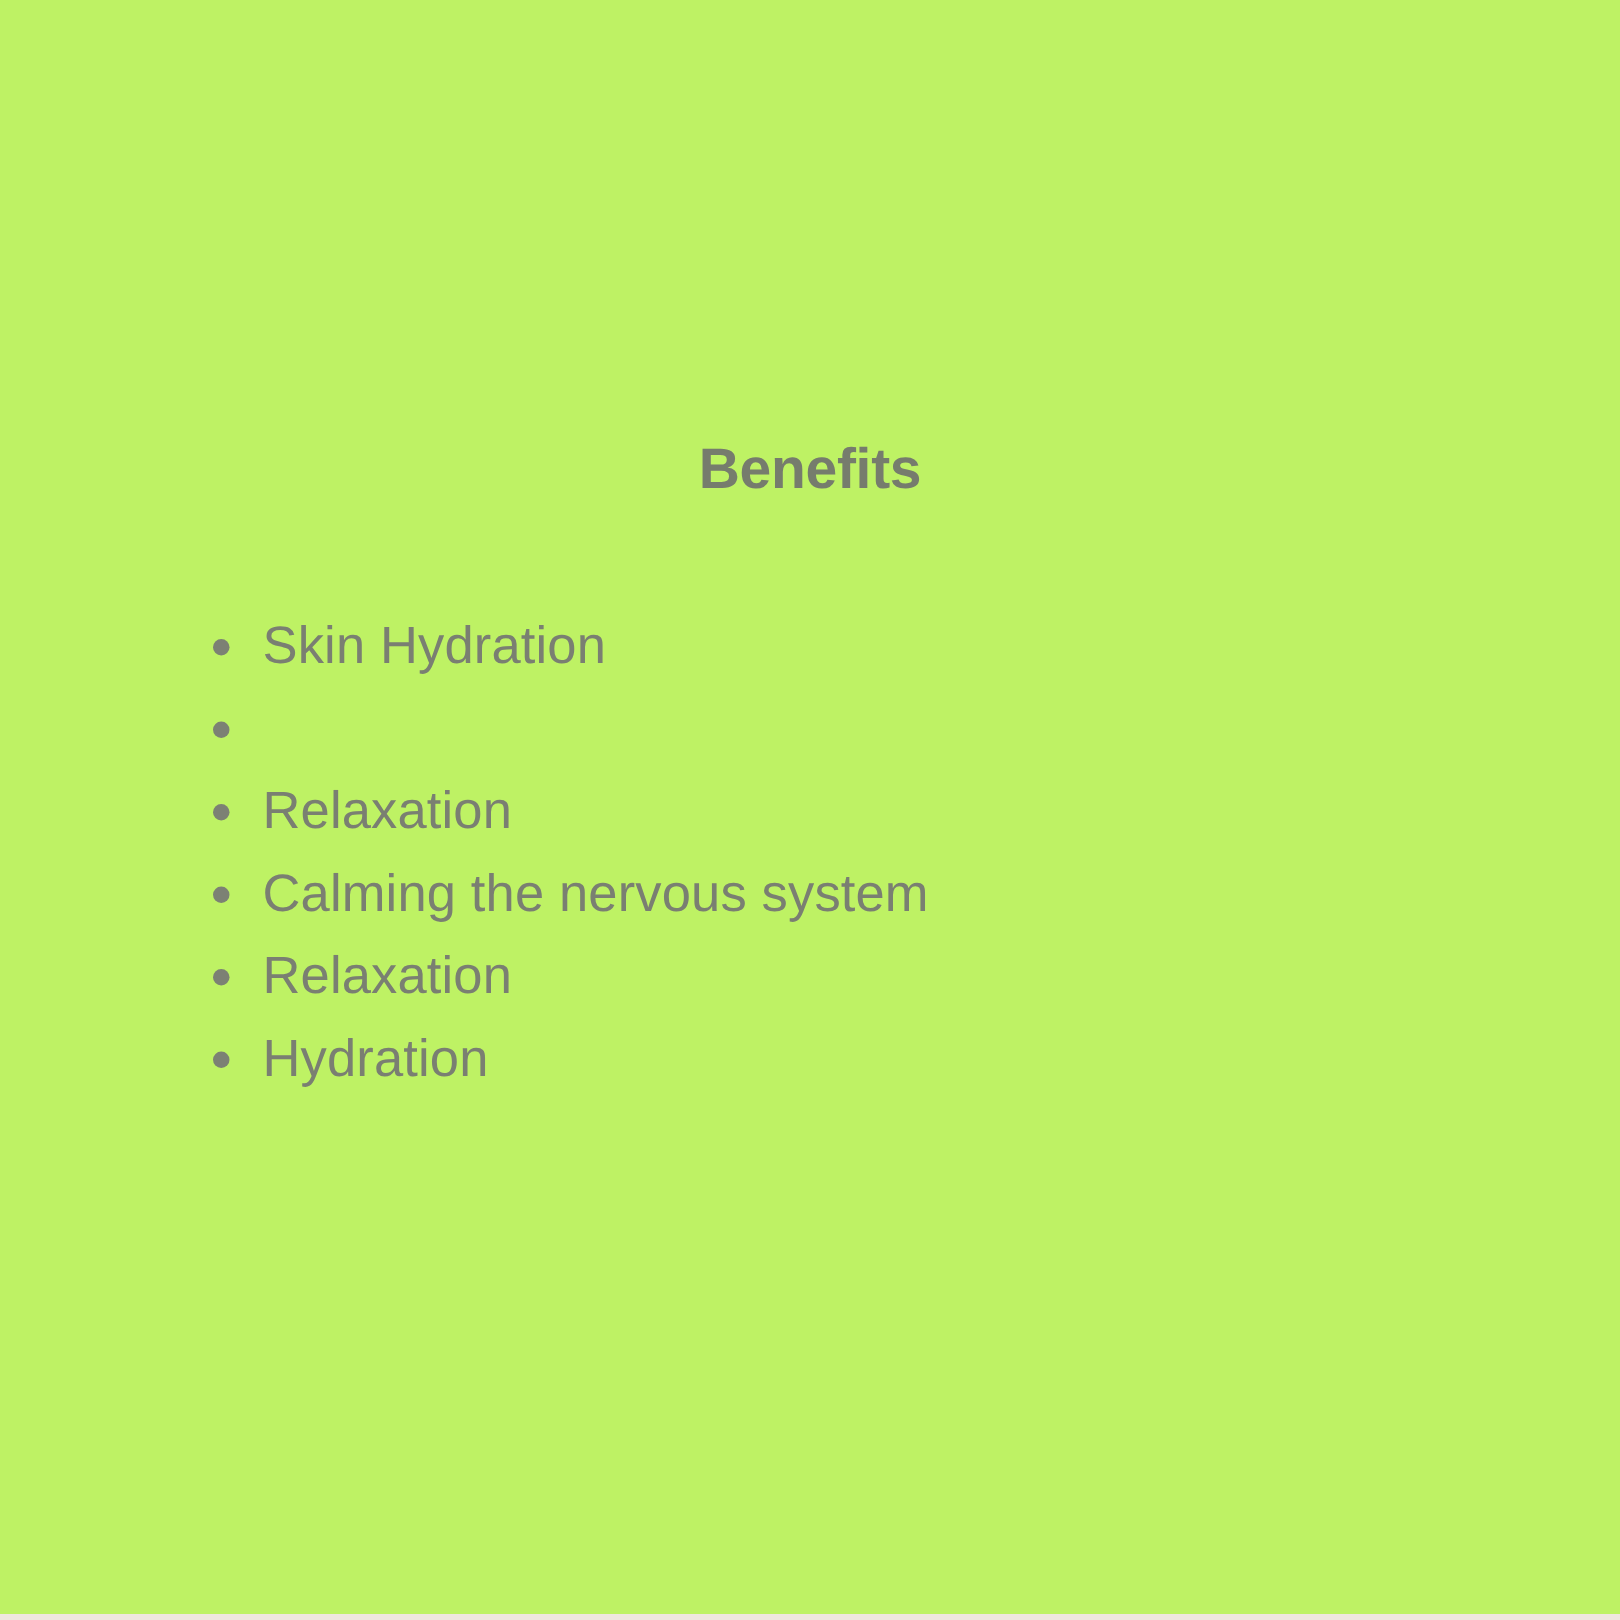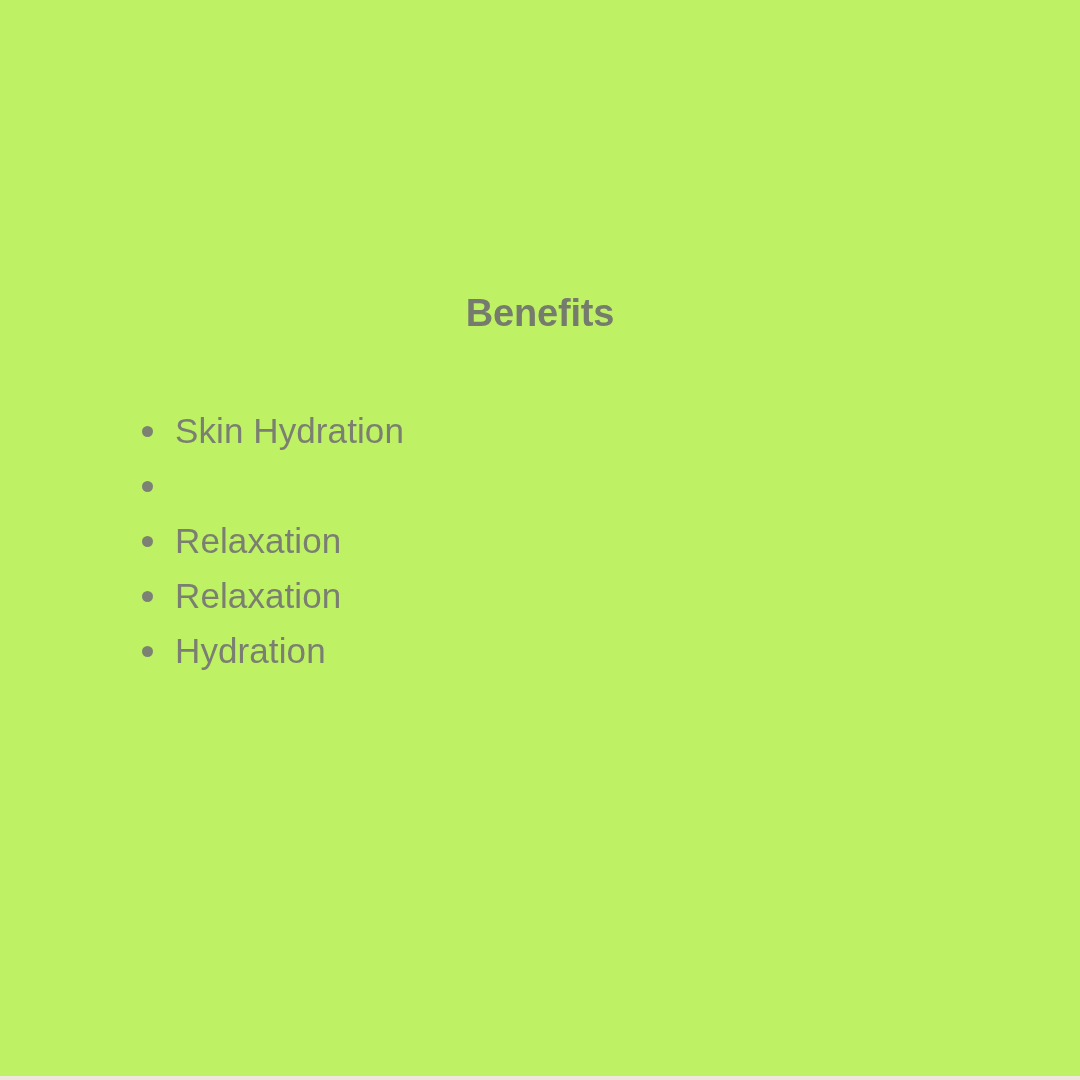--- a/index.html
+++ b/index.html
@@ -94,20 +94,24 @@
 
     <li class="benefit-item">
       <span class="benefit-bullet"></span>
     </li>
 
     <li class="benefit-item">
       <span class="benefit-bullet"></span>
       <span class="benefit-label">Relaxation</span>
     </li>
 
+    <li class="benefit-item">
+      <span class="benefit-bullet"></span>
+      <span class="benefit-label">Calming the nervous system</span>
+    </li>
 
     <li class="benefit-item">
       <span class="benefit-bullet"></span>
       <span class="benefit-label">Relaxation</span>
     </li>
 
     <li class="benefit-item">
       <span class="benefit-bullet"></span>
       <span class="benefit-label">Hydration</span>
     </li>

